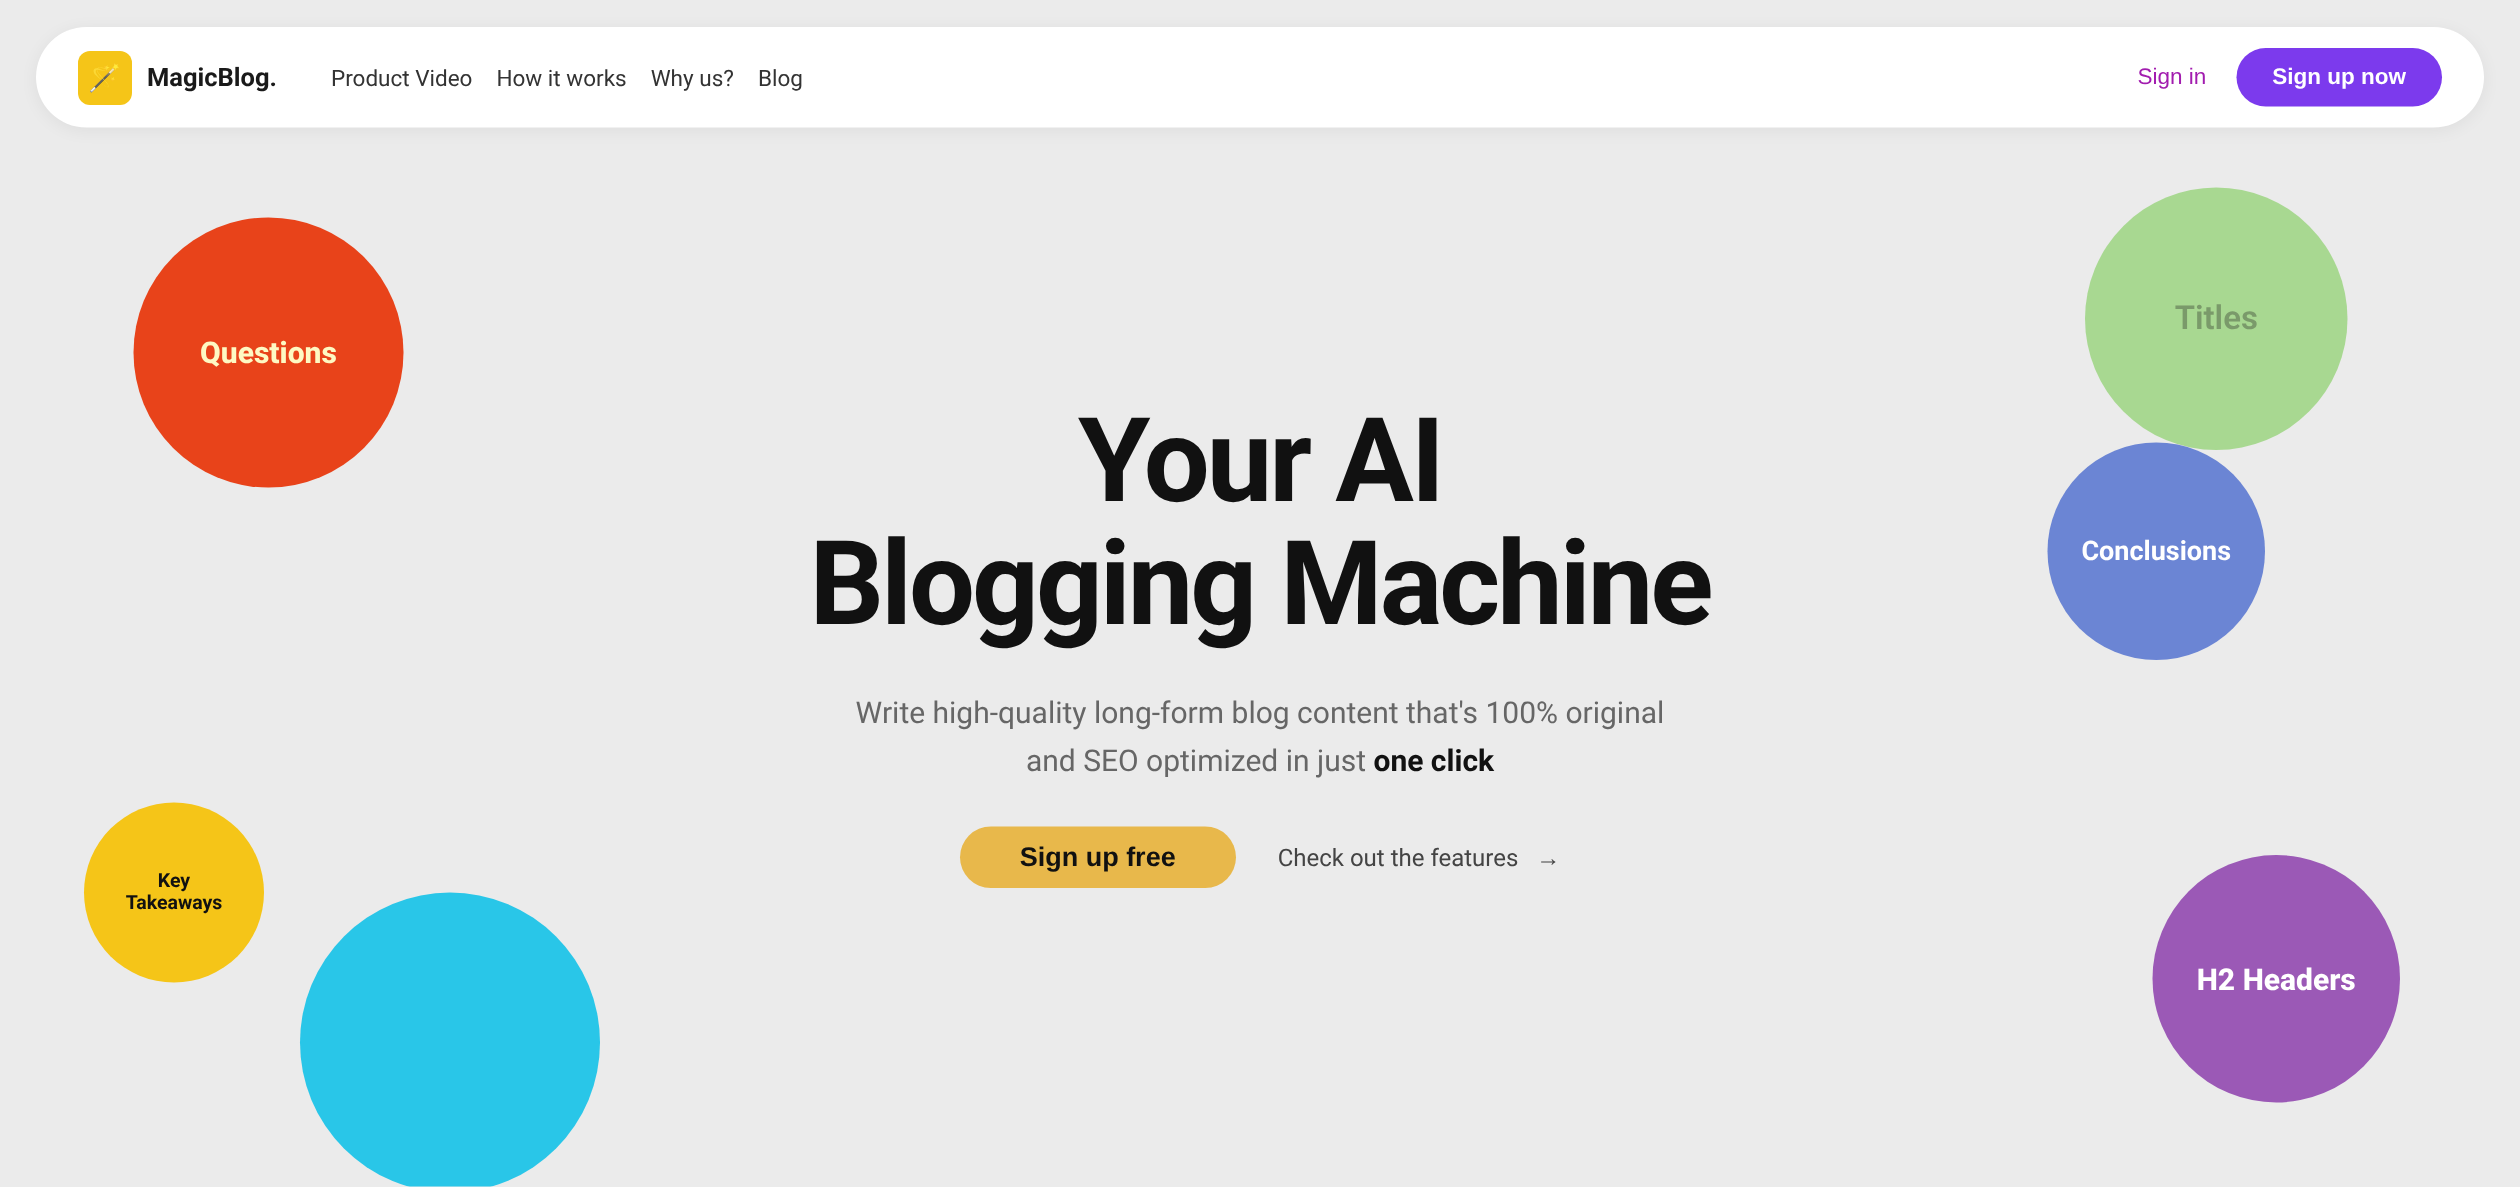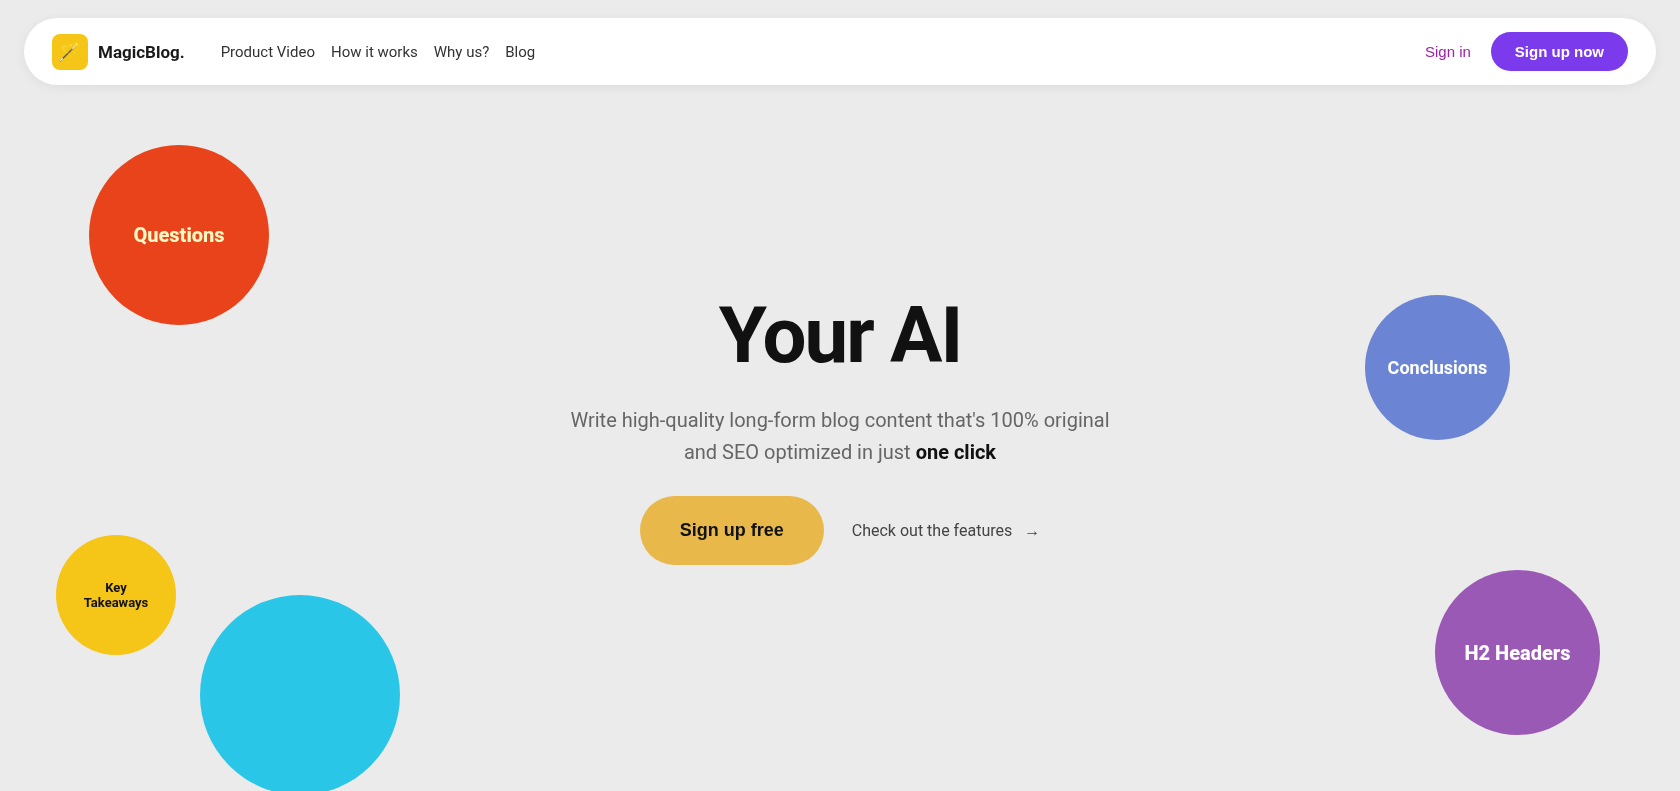--- a/index.html
+++ b/index.html
@@ -137,21 +137,21 @@
     .hero-actions {
       display: flex;
       align-items: center;
       gap: 28px;
     }
 
     .signup-free-btn {
       background: #e8b84b;
       color: #111;
       border: none;
-      padding: 24px 40px;
+      padding: 10px 40px;
       border-radius: 50px;
       font-size: 18px;
       font-weight: 700;
       cursor: pointer;
       text-align: center;
     }
 
     .check-features-link {
       font-size: 16px;
       color: #444;
@@ -280,31 +280,35 @@
 
   <div class="circle circle-key-takeaways">
     <span>
       <span>Key</span><br>
       <span>Takeaways</span>
     </span>
   </div>
 
   <div class="circle circle-blue-partial"></div>
 
+  <div class="circle circle-titles">
+    <span>Titles</span>
+  </div>
 
   <div class="circle circle-conclusions">
     <span>Conclusions</span>
   </div>
 
   <div class="circle circle-h2headers">
     <span>H2 Headers</span>
   </div>
 
   <h1 class="hero-title">
     <span>Your AI</span><br>
+    <span>Blogging Machine</span>
   </h1>
 
   <p class="hero-subtitle">
     <span>Write high-quality long-form blog content that's 100% original</span><br>
     <span>and SEO optimized in just </span><strong>one click</strong>
   </p>
 
   <div class="hero-actions">
     <button class="signup-free-btn">Sign up free</button>
     <a href="#" class="check-features-link">

